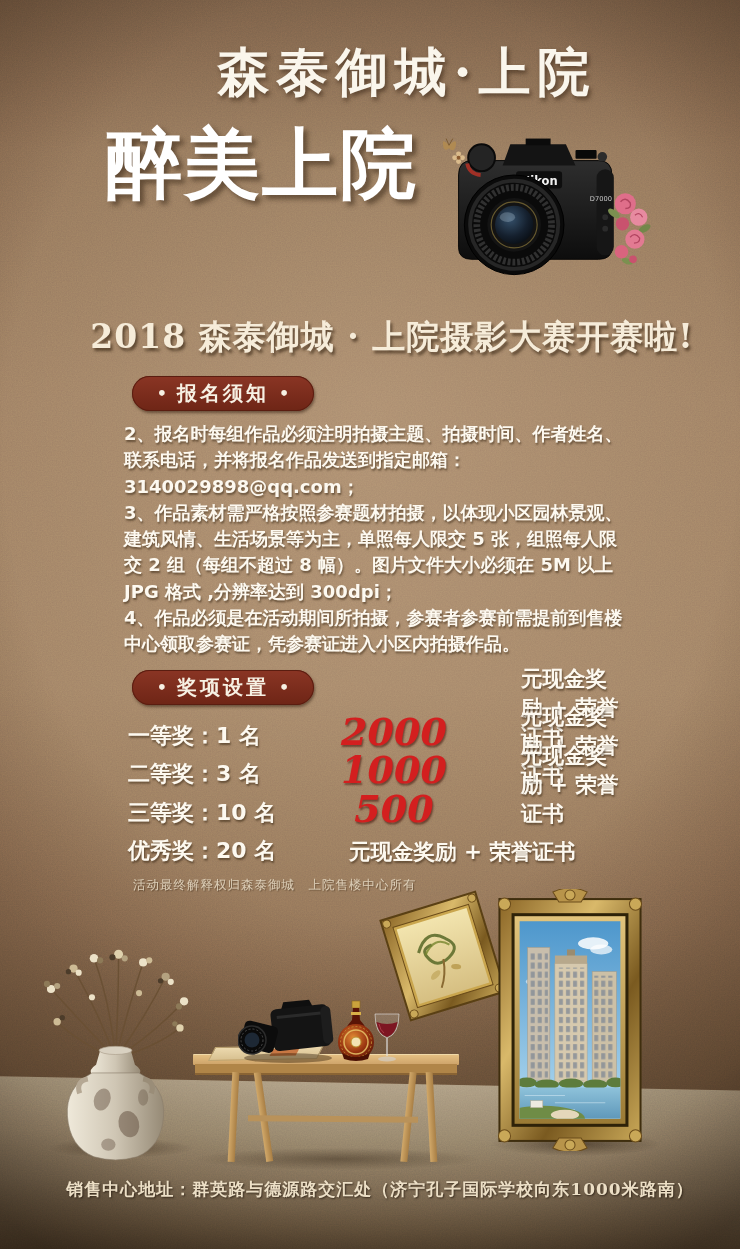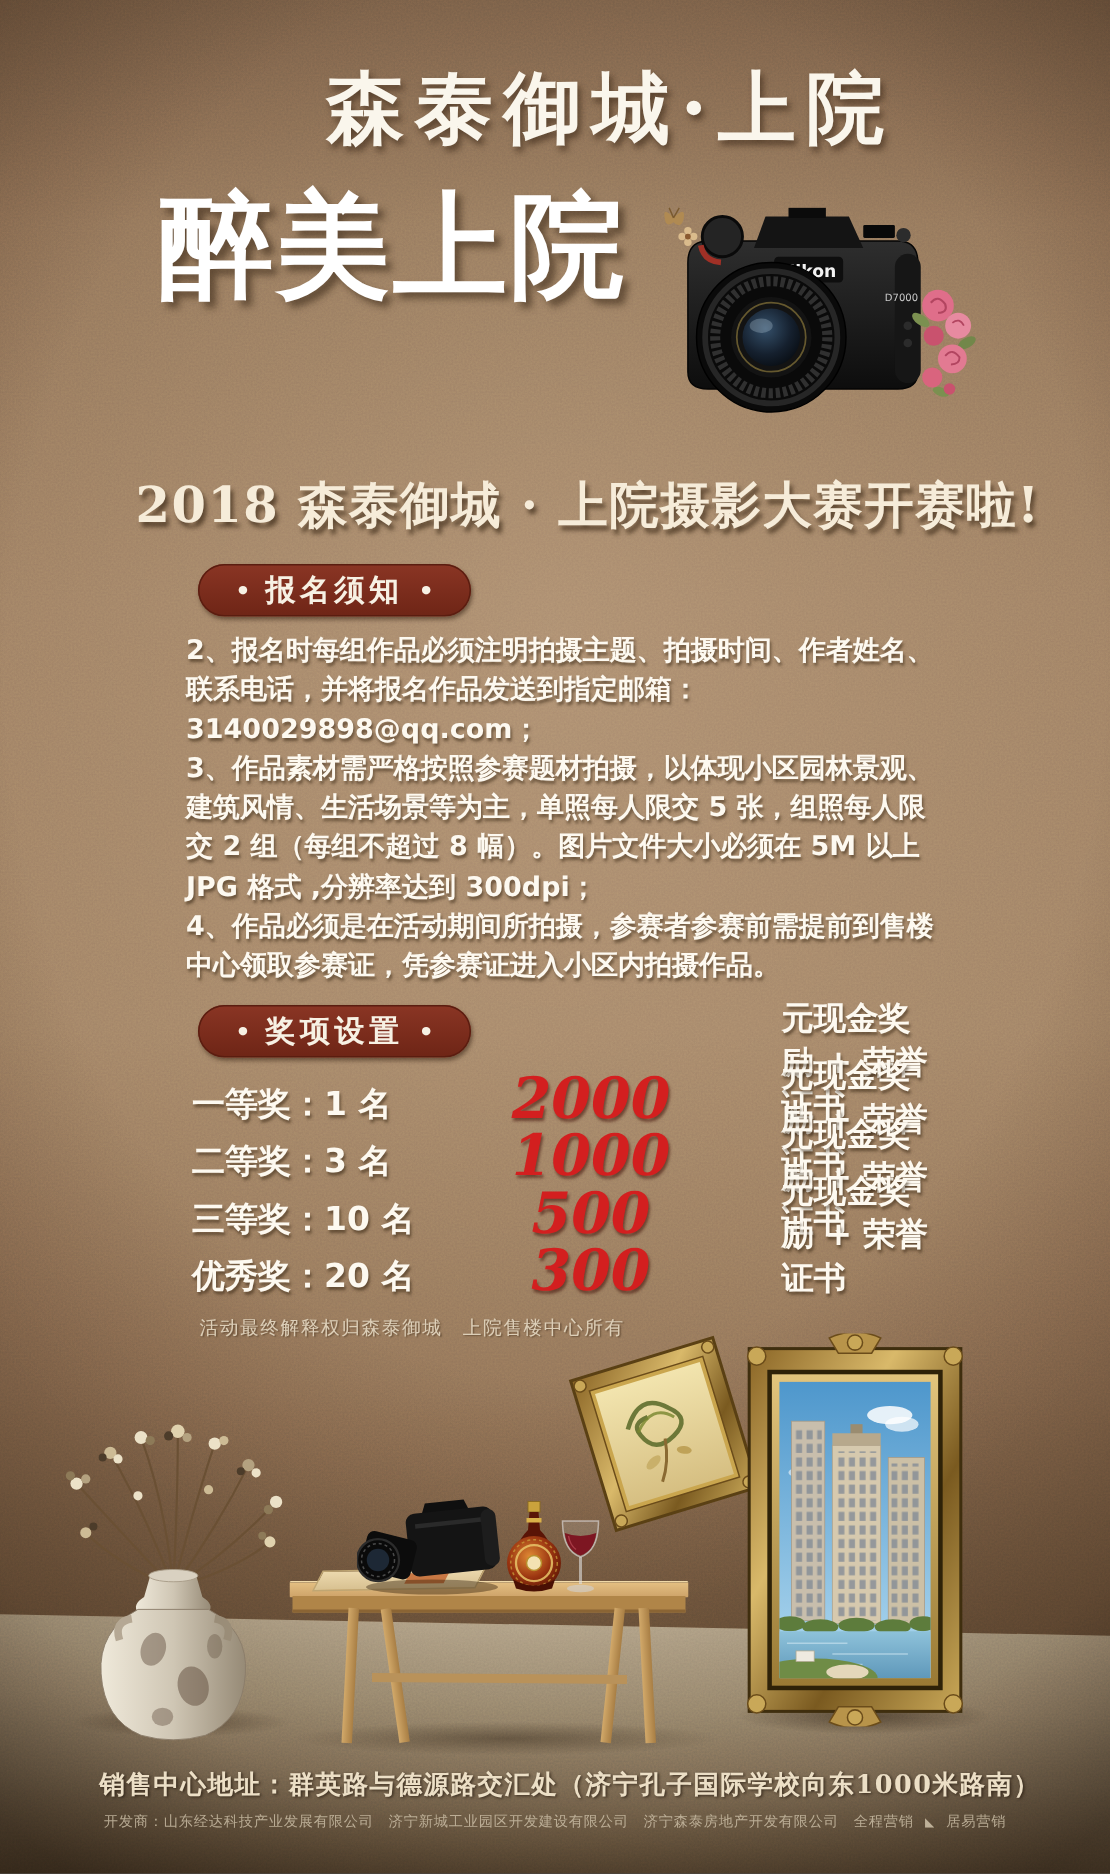--- a/index.html
+++ b/index.html
@@ -211,21 +211,20 @@
         <span class="prize-amount">1000</span>
         <span class="prize-suffix">元现金奖励 + 荣誉证书</span>
       </div>
       <div class="prize-row">
         <span class="prize-tier">三等奖：10 名</span>
         <span class="prize-amount">500</span>
         <span class="prize-suffix">元现金奖励 + 荣誉证书</span>
       </div>
       <div class="prize-row">
         <span class="prize-tier">优秀奖：20 名</span>
-        <span class="prize-amount">300</span>
         <span class="prize-suffix">元现金奖励 + 荣誉证书</span>
       </div>
     </div>
 
     <div class="disclaimer">活动最终解释权归森泰御城　上院售楼中心所有</div>
 
     <div class="shadow vase-sh"></div>
     <div class="shadow table-sh"></div>
     <div class="shadow frame-sh"></div>
 
@@ -458,20 +457,15 @@
             <path d="M60 212 H110"></path>
             <path d="M35 219 H80"></path>
           </g>
         <ellipse cx="48" cy="228" rx="42" ry="13" fill="#6f8c46"></ellipse>
         <rect x="36" y="210" width="12" height="7" fill="#eeeae0" stroke="#b0a890" stroke-width=".5"></rect>
         <ellipse cx="70" cy="224" rx="14" ry="5" fill="#e4d7ba"></ellipse>
       </g>
     </svg>
 
     <div class="footer-address">销售中心地址：群英路与德源路交汇处（济宁孔子国际学校向东1000米路南）</div>
-    <div class="footer-devs">
-      <span>开发商：山东经达科技产业发展有限公司　济宁新城工业园区开发建设有限公司　济宁森泰房地产开发有限公司　全程营销</span>
-      <span class="logo">◣</span>
-      <span>居易营销</span>
-    </div>
 
   </div>
 </div>
 
 </body></html>

